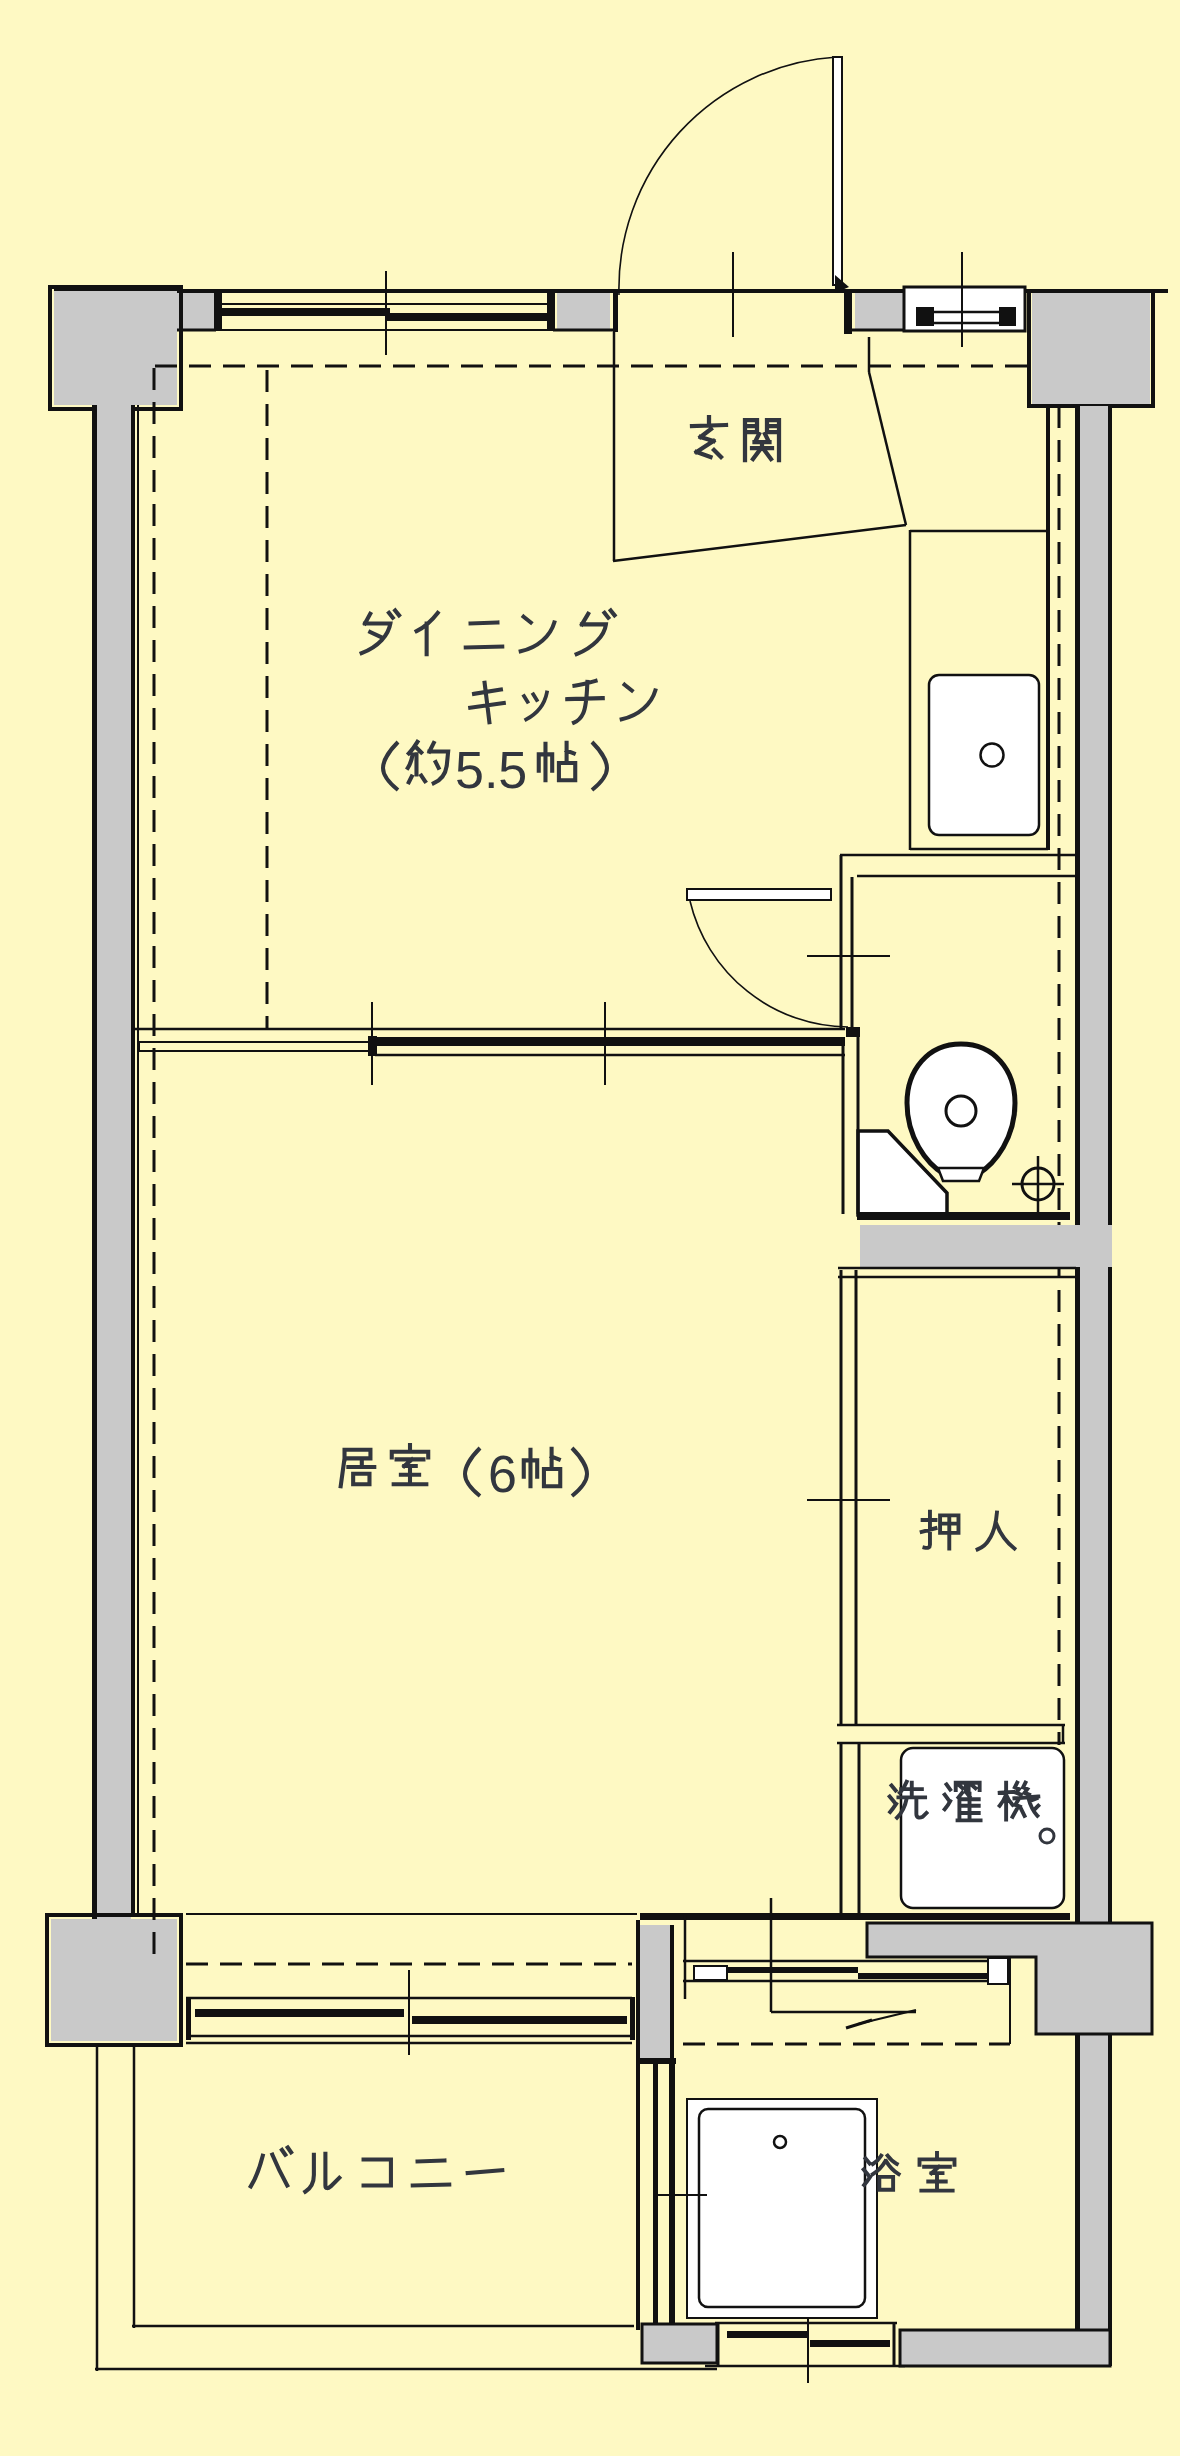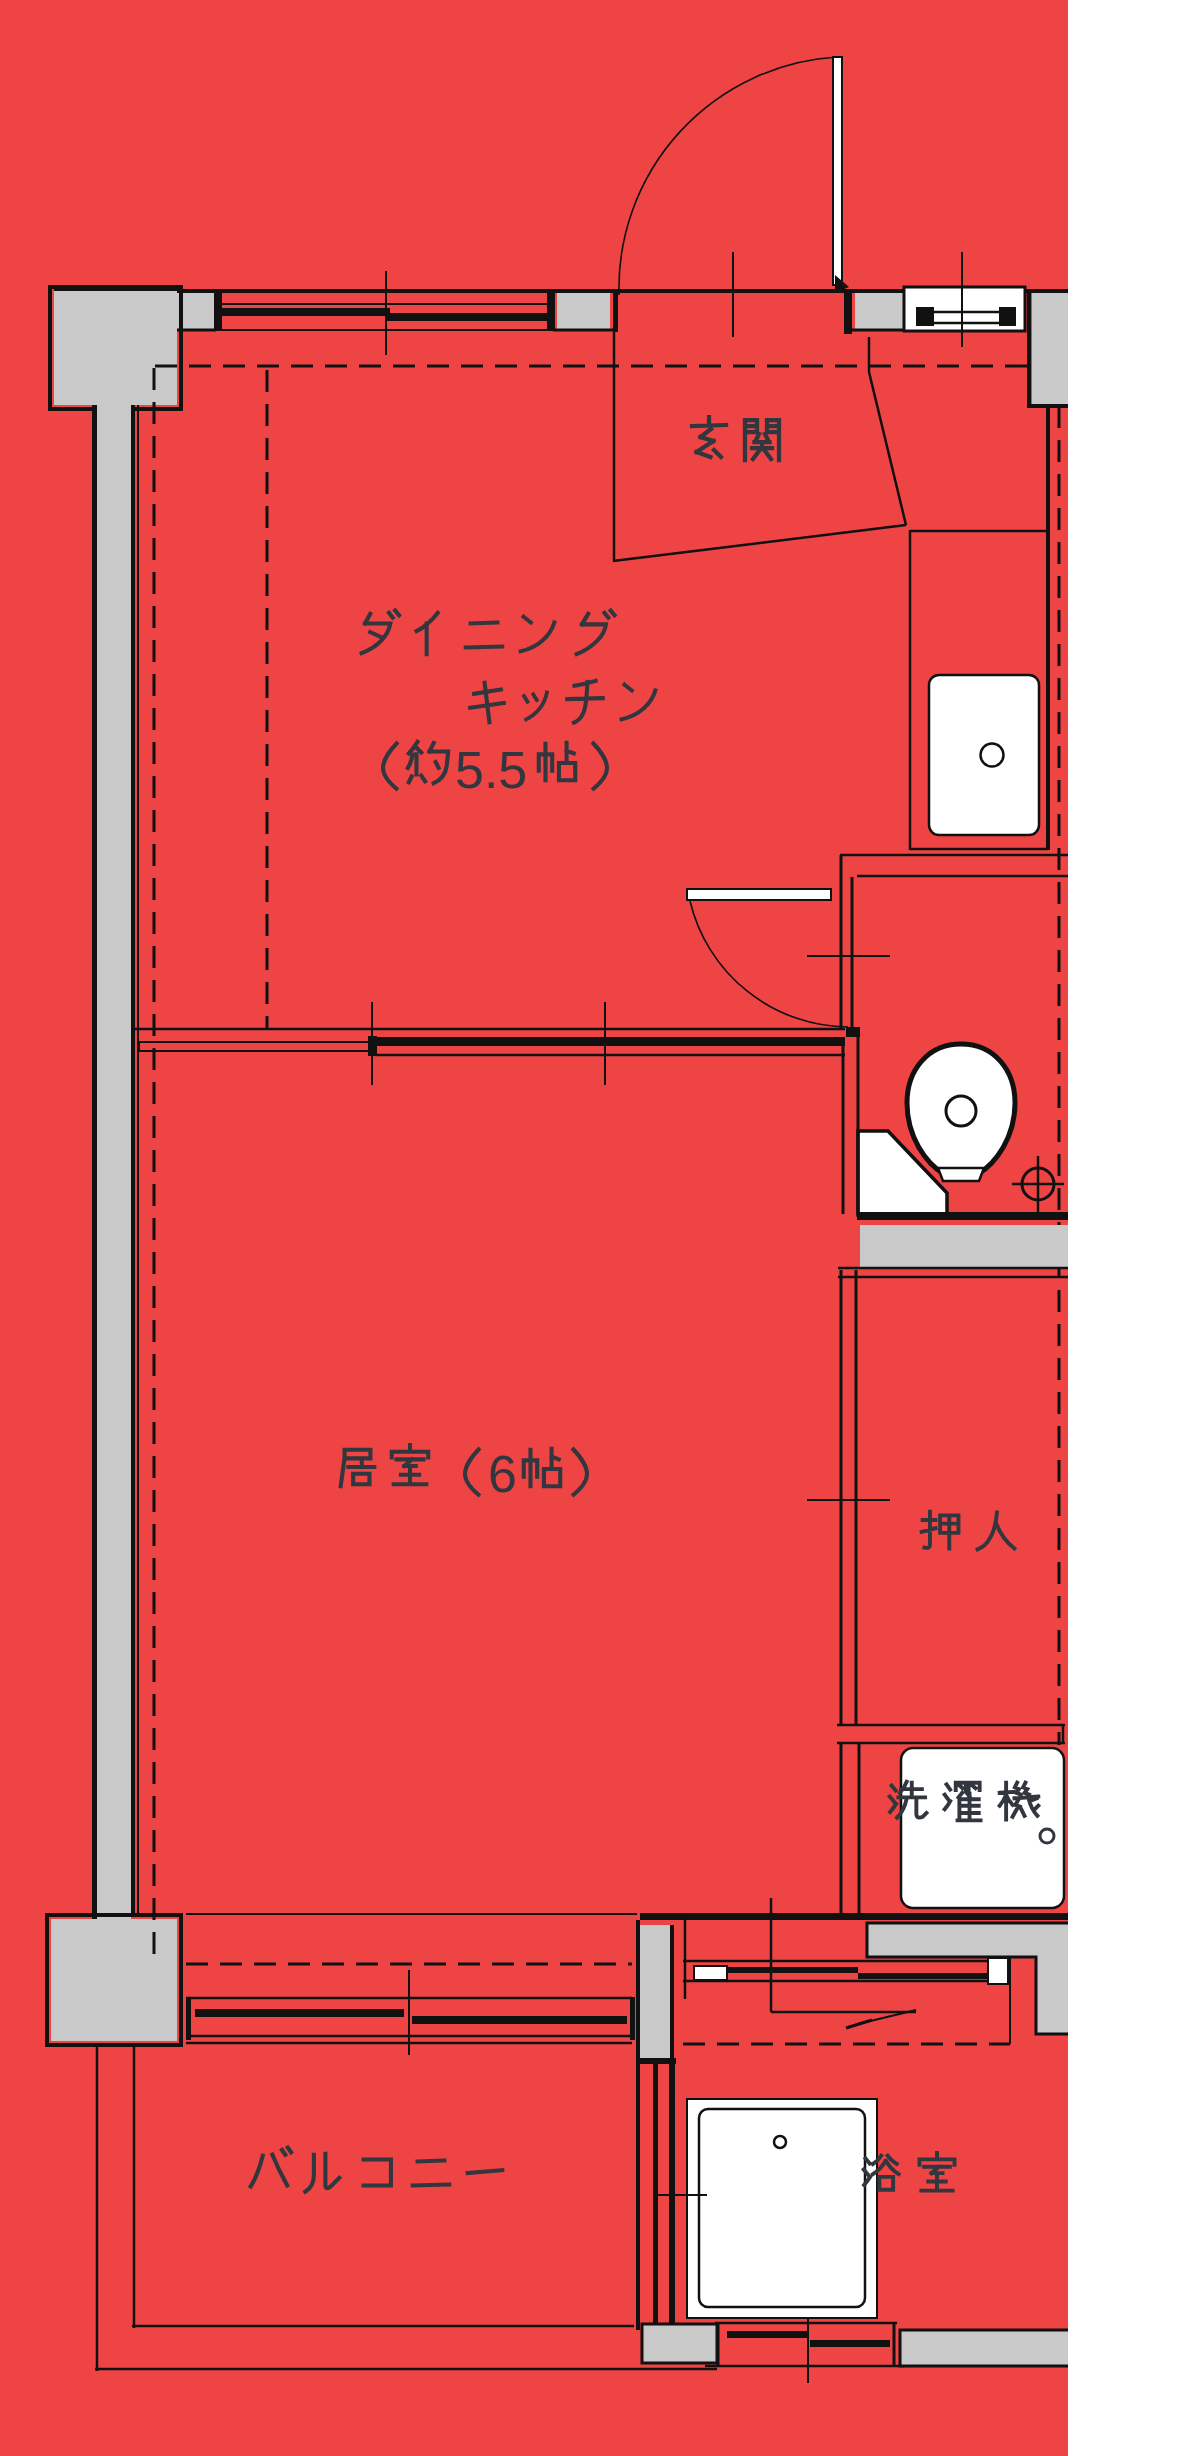--- a/index.html
+++ b/index.html
@@ -1,15 +1,15 @@
 <!DOCTYPE html>
 <html><head><meta charset="utf-8">
 <style>
 html,body{margin:0;padding:0;background:#fff;}
-#plan{position:relative;width:1068px;height:2456px;background:#ef4444;overflow:hidden;}
+#plan{position:relative;width:1180px;height:2456px;background:#fef9c3;overflow:hidden;}
 </style></head>
 <body>
 
 <div id="plan">
 <svg width="1200" height="2456" viewBox="0 0 1200 2456">
 
 <rect x="54" y="289" width="1114" height="4" fill="#111111"></rect>
 <rect x="177" y="293" width="37" height="36" fill="#c9c9c9"></rect>
 <rect x="557" y="293" width="53" height="36" fill="#c9c9c9"></rect>
 <rect x="855" y="293" width="49" height="36" fill="#c9c9c9"></rect>

